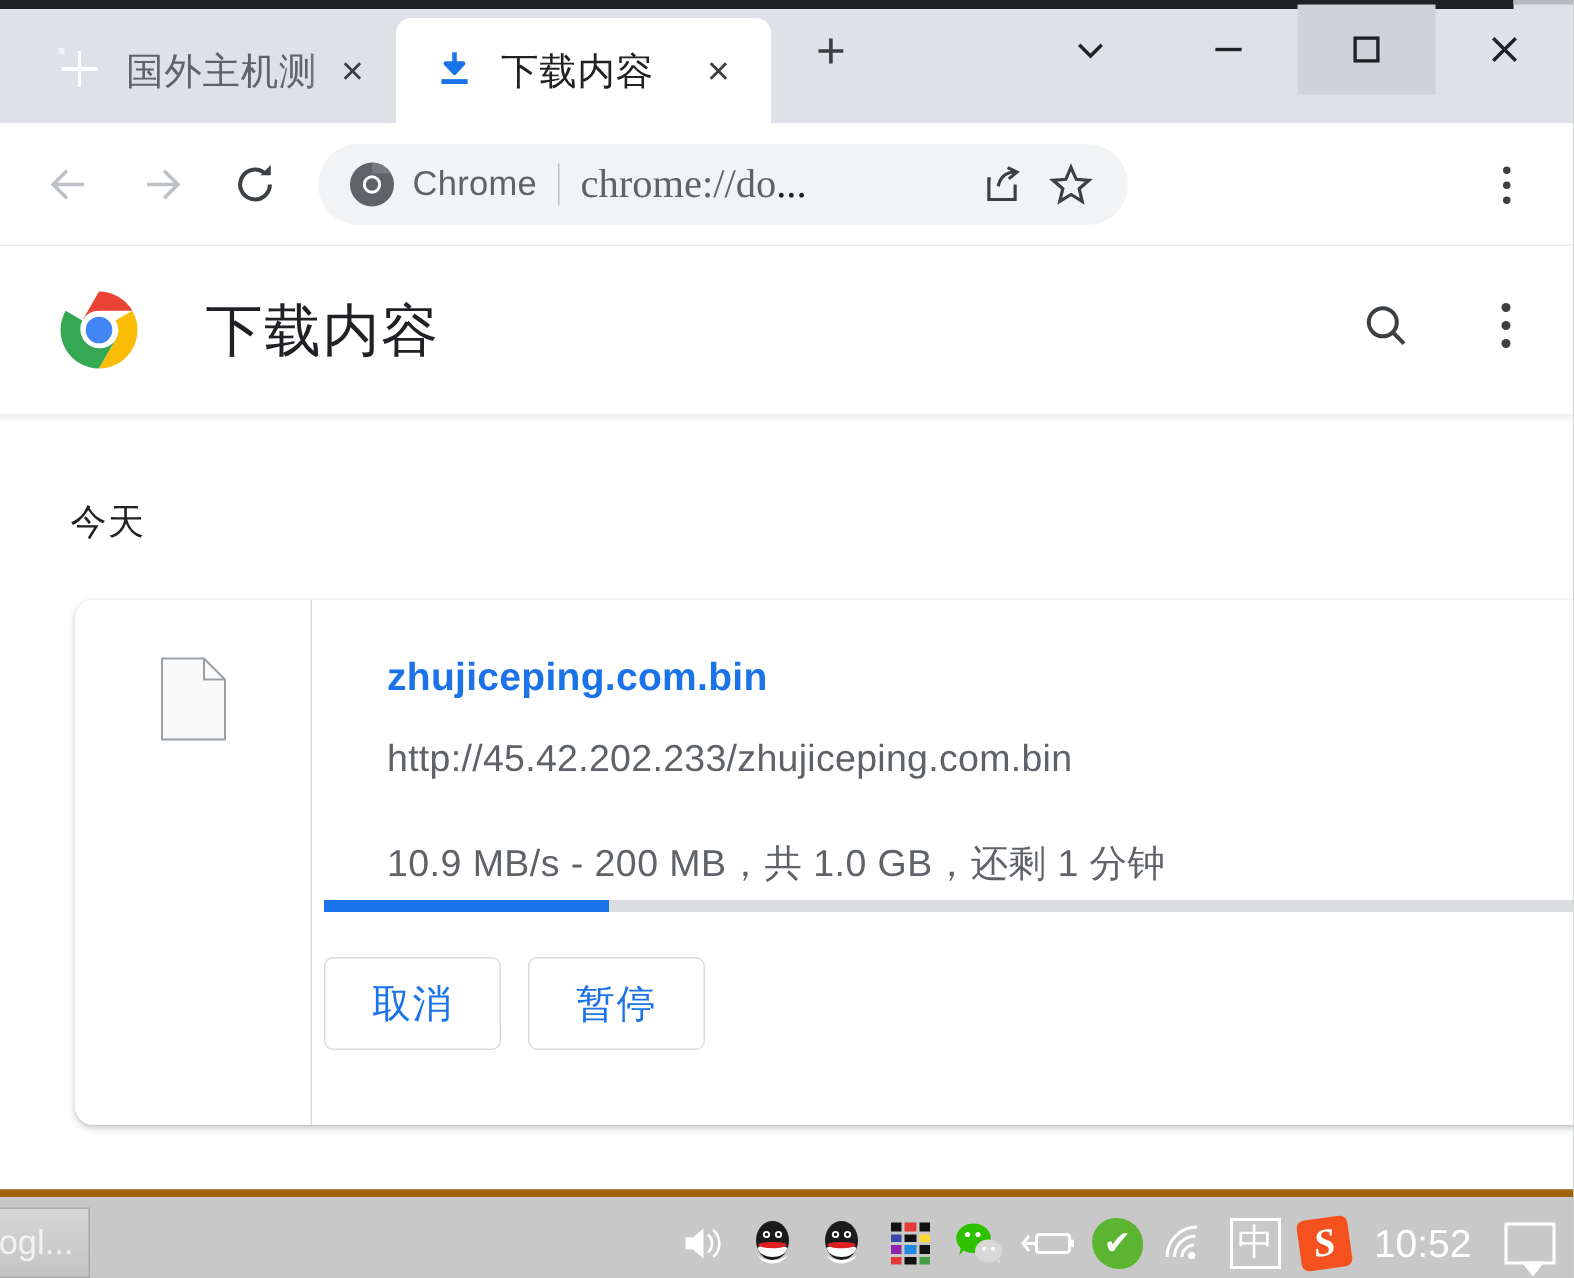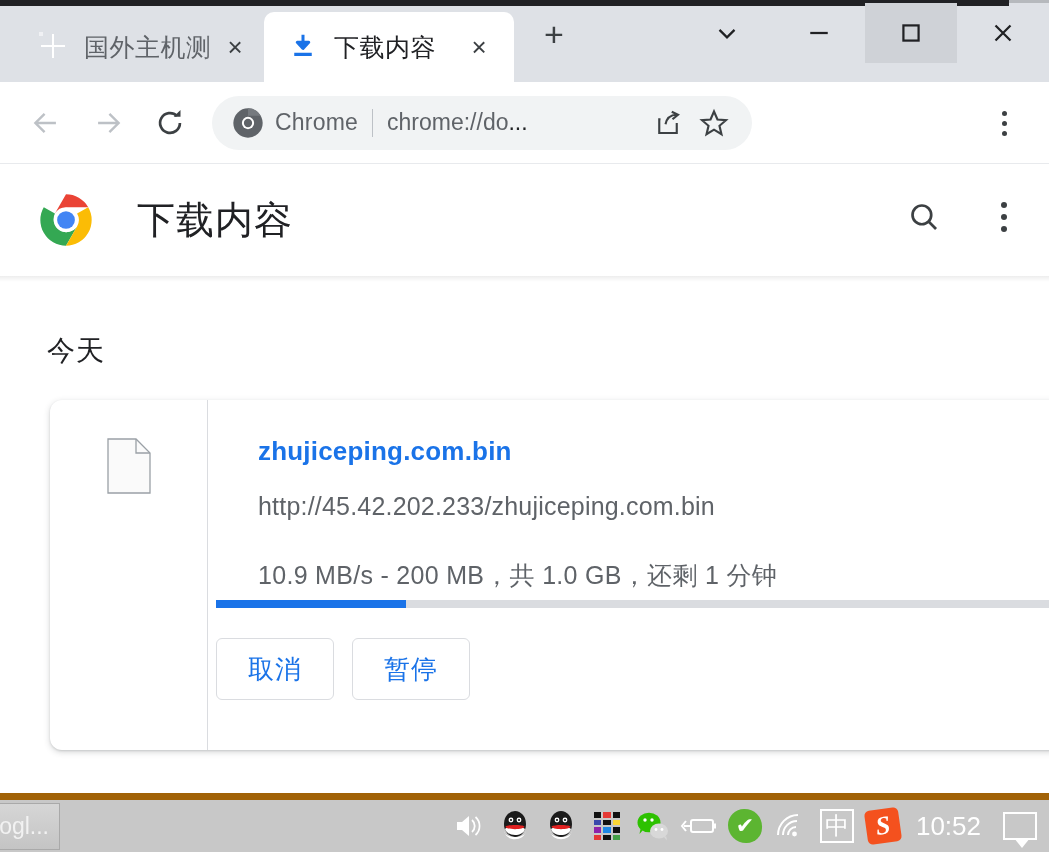--- a/index.html
+++ b/index.html
@@ -118,22 +118,22 @@
   }
   .omnibox-chip {
     display: flex; align-items: center; gap: 11px;
   }
   .chrome-mini { width: 32px; height: 32px; display: block; }
   .omnibox-brand { font-size: 23px; color: #5f6368; letter-spacing: .2px; }
   .omnibox-sep {
     width: 1px; height: 28px; background: #bdc1c6; margin: 0 14px;
   }
   .omnibox-url {
-    font-size: 23px; color: #5f6368; white-space: nowrap;
-    flex: 1 1 auto; overflow: hidden;
+    font-size: 27px; color: #5f6368; white-space: nowrap;
+    flex: 1 1 auto; overflow: hidden; font-family: Liberation Serif, serif;
   }
   .omnibox-url b { color: #202124; font-weight: 400; }
   .omni-icon {
     width: 40px; height: 40px; margin-left: 6px;
     display: flex; align-items: center; justify-content: center;
   }
   .menu-dots {
     position: absolute; right: 24px; top: 20px;
     width: 42px; height: 42px;
     display: flex; flex-direction: column; align-items: center; justify-content: center; gap: 5px;
@@ -163,21 +163,21 @@
   }
   .hdr-icon {
     width: 46px; height: 46px;
     display: flex; align-items: center; justify-content: center;
   }
   .hdr-dots { flex-direction: column; gap: 6px; }
   .hdr-dots i { width: 6px; height: 6px; border-radius: 50%; background: #3c4043; display: block; }
 
   .section-label {
     position: absolute; left: 47px; top: 168px;
-    font-size: 28px; color: #202124; letter-spacing: 1px;
+    font-size: 24px; color: #202124; letter-spacing: 1px;
   }
 
   
   .watermark {
     position: absolute; left: 198px; top: 258px;
     font-size: 64px; font-weight: bold; color: #fbe3e3;
     transform: rotate(29deg); transform-origin: left top;
     white-space: nowrap; letter-spacing: 1px;
     pointer-events: none;
   }
@@ -226,22 +226,22 @@
     background: #ffffff; color: #1a73e8;
     font-size: 26px; font-family: inherit;
     display: flex; align-items: center; justify-content: center;
     letter-spacing: 1px;
   }
 
   
   .taskbar {
     position: absolute; left: 0; bottom: 0; width: 1049px; height: 59px;
     background: #c8c8c8;
-    border-top: 7px solid #a16207;
-    display: flex; align-items: center;
+    border-top: 5px solid #a16207;
+    display: flex; align-items: flex-end;
   }
   .task-item {
     height: 47px; margin-left: 4px;
     background: #cfcfcf;
     border: 1px solid #a9a9a9;
     display: flex; align-items: center;
     padding: 0 10px; gap: 10px;
     color: #f2f2f2; font-size: 23px; white-space: nowrap;
     overflow: hidden;
   }

